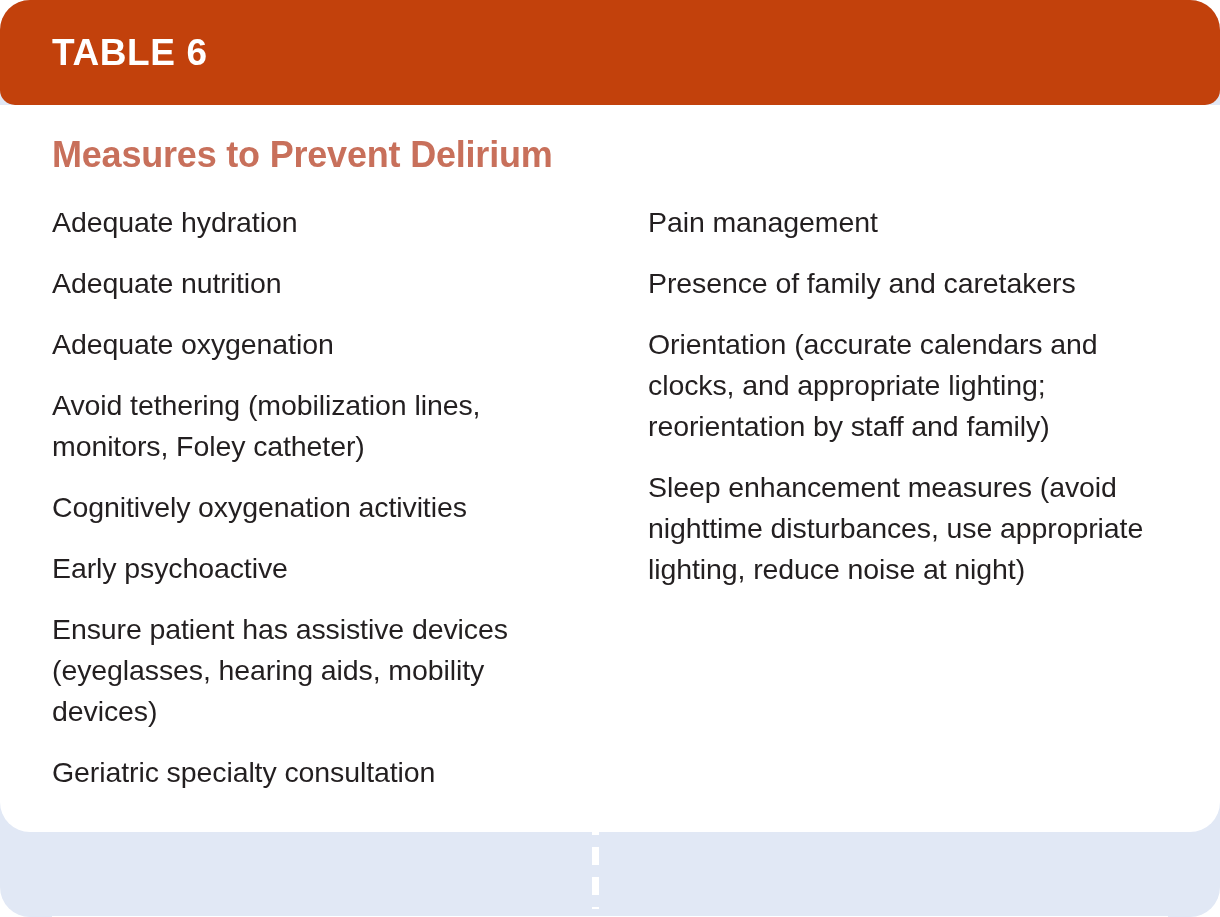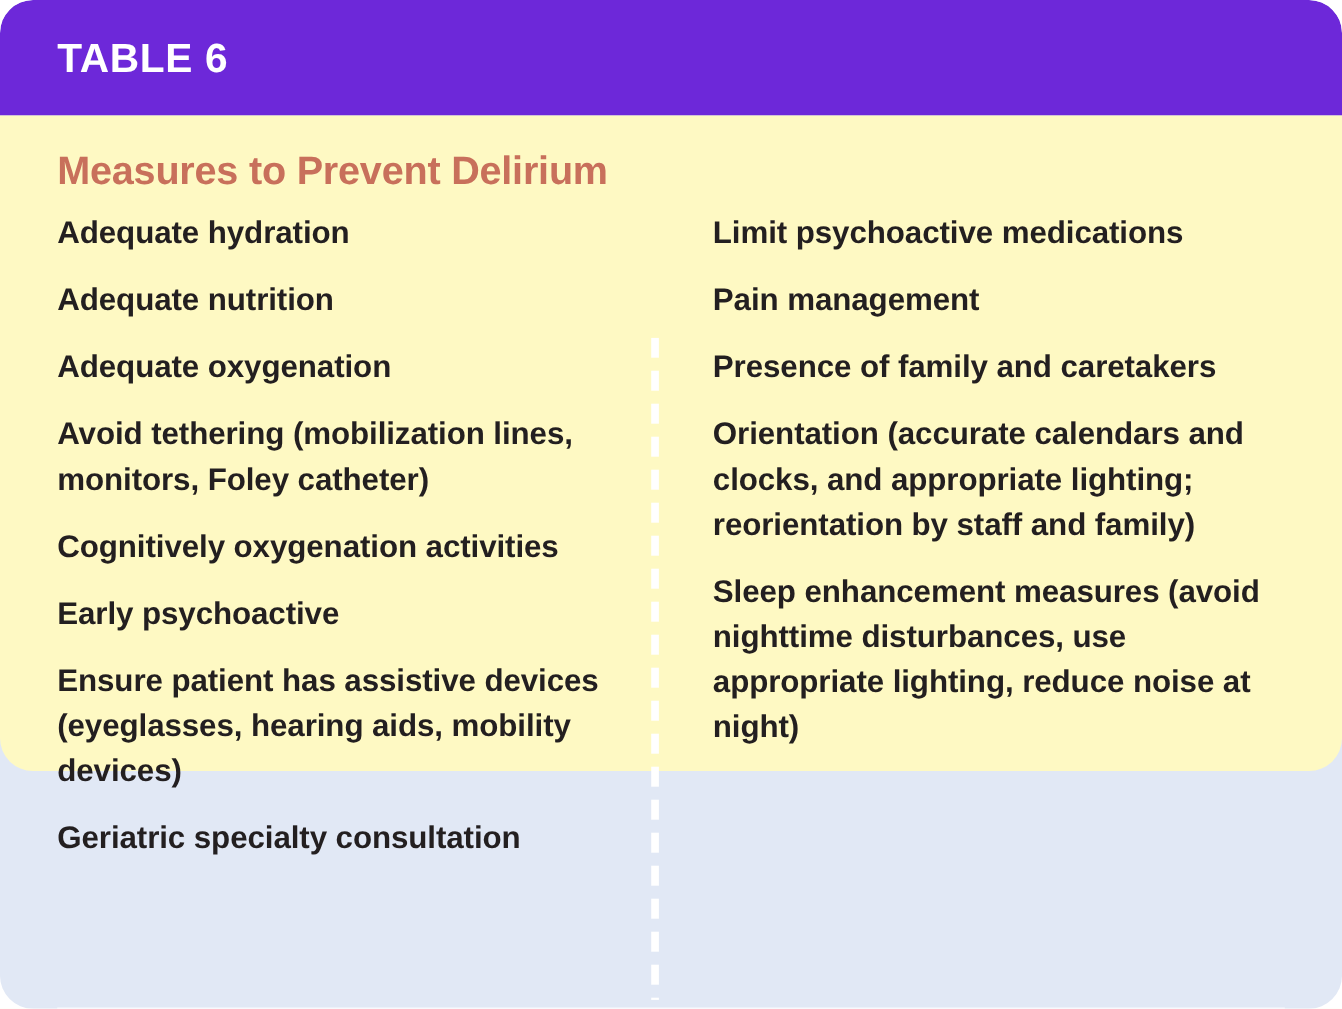--- a/index.html
+++ b/index.html
@@ -23,70 +23,70 @@
     overflow: hidden;
     background: #e1e8f5;
   }
 
   .table-header {
     position: absolute;
     top: 0;
     left: 0;
     width: 1220px;
     height: 105px;
-    background: #6d28d9;
+    background: #c2410c;
     border-top-left-radius: 30px;
     border-top-right-radius: 30px;
     box-sizing: border-box;
+    border-radius: 15px;
   }
 
   .table-header-label {
     position: absolute;
     left: 52px;
     top: 31px;
     font-size: 37px;
     font-weight: bold;
     letter-spacing: 0.6px;
     color: #ffffff;
     line-height: 44px;
     white-space: nowrap;
   }
 
   .table-body {
     position: absolute;
     top: 105px;
     left: 0;
     width: 1220px;
-    height: 596px;
+    height: 727px;
     box-sizing: border-box;
-    background: #fef9c3;
+    background: #ffffff;
     border-bottom-left-radius: 30px;
     border-bottom-right-radius: 30px;
     padding-left: 36px;
   }
 
   .table-title {
     position: absolute;
     left: 52px;
     top: 27px;
     font-size: 36px;
     font-weight: bold;
     color: #c8705b;
     line-height: 46px;
     letter-spacing: -0.2px;
     white-space: nowrap;
   }
 
   .columns {
     position: absolute;
-    top: 87px;
+    top: 97px;
     left: 0;
     width: 1220px;
     height: 605px;
-    font-weight: bold;
   }
 
   .col {
     position: absolute;
     top: 0;
   }
   .col-left  { left: 52px;  width: 520px; }
   .col-right { left: 648px; width: 530px; }
 
   .measure-item {
@@ -144,21 +144,20 @@
         <p class="measure-item">Adequate nutrition</p>
         <p class="measure-item">Adequate oxygenation</p>
         <p class="measure-item">Avoid tethering (mobilization lines, monitors, Foley catheter)</p>
         <p class="measure-item">Cognitively oxygenation activities</p>
         <p class="measure-item">Early psychoactive</p>
         <p class="measure-item">Ensure patient has assistive devices (eyeglasses, hearing aids, mobility devices)</p>
         <p class="measure-item">Geriatric specialty consultation</p>
       </div>
 
       <div class="col col-right">
-        <p class="measure-item">Limit psychoactive medications</p>
         <p class="measure-item">Pain management</p>
         <p class="measure-item">Presence of family and caretakers</p>
         <p class="measure-item">Orientation (accurate calendars and clocks, and appropriate lighting; reorientation by staff and family)</p>
         <p class="measure-item">Sleep enhancement measures (avoid nighttime disturbances, use appropriate lighting, reduce noise at night)</p>
       </div>
 
     </div>
 
     <div class="column-divider"></div>
 

